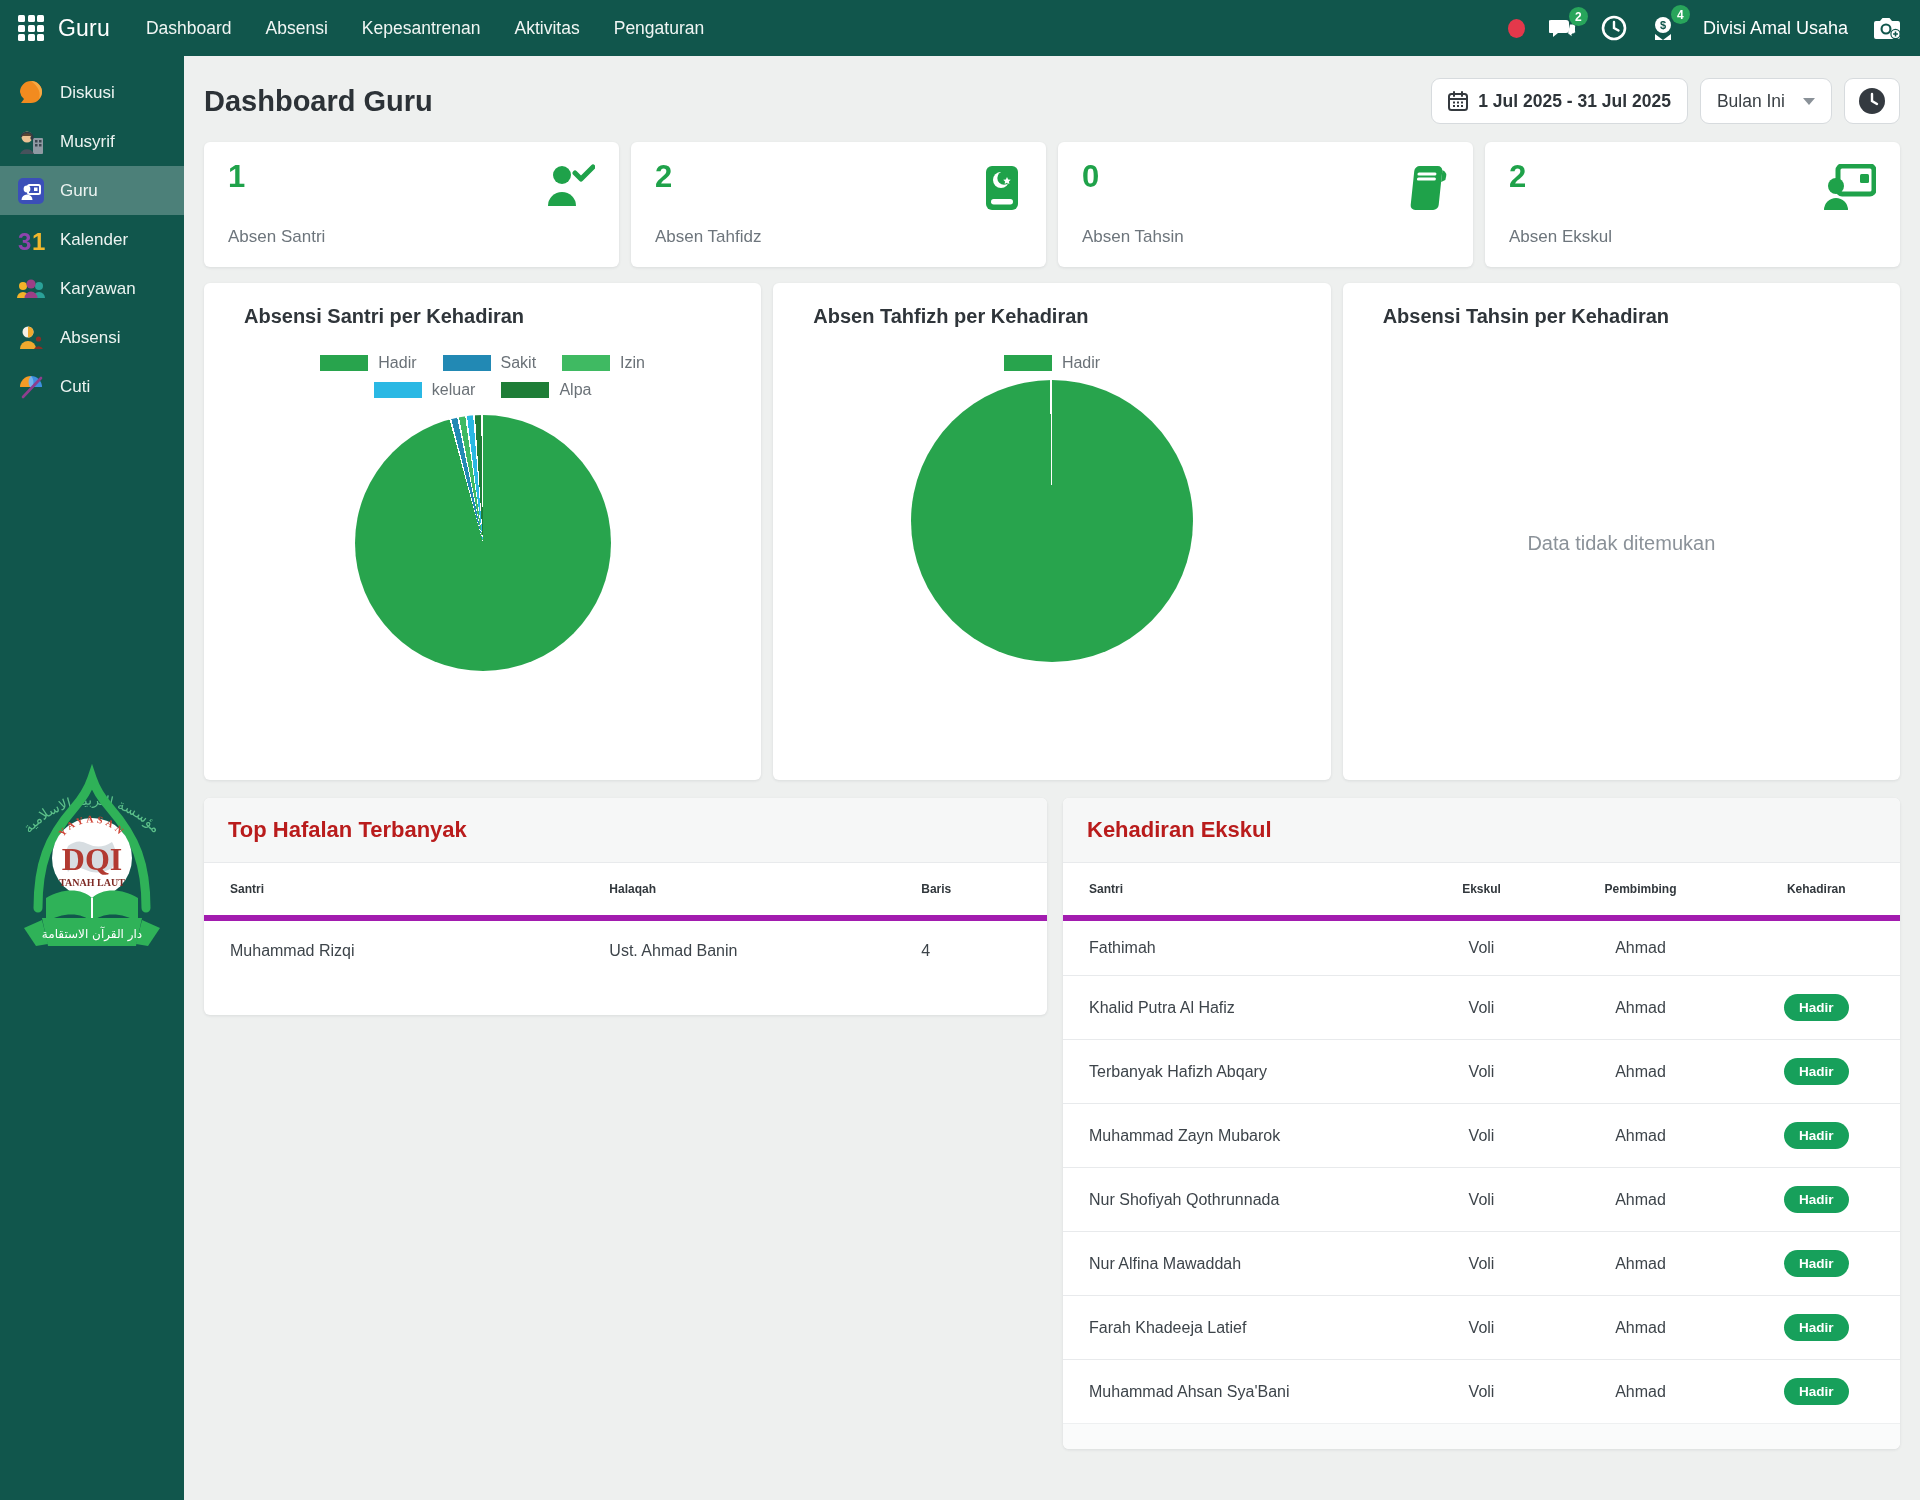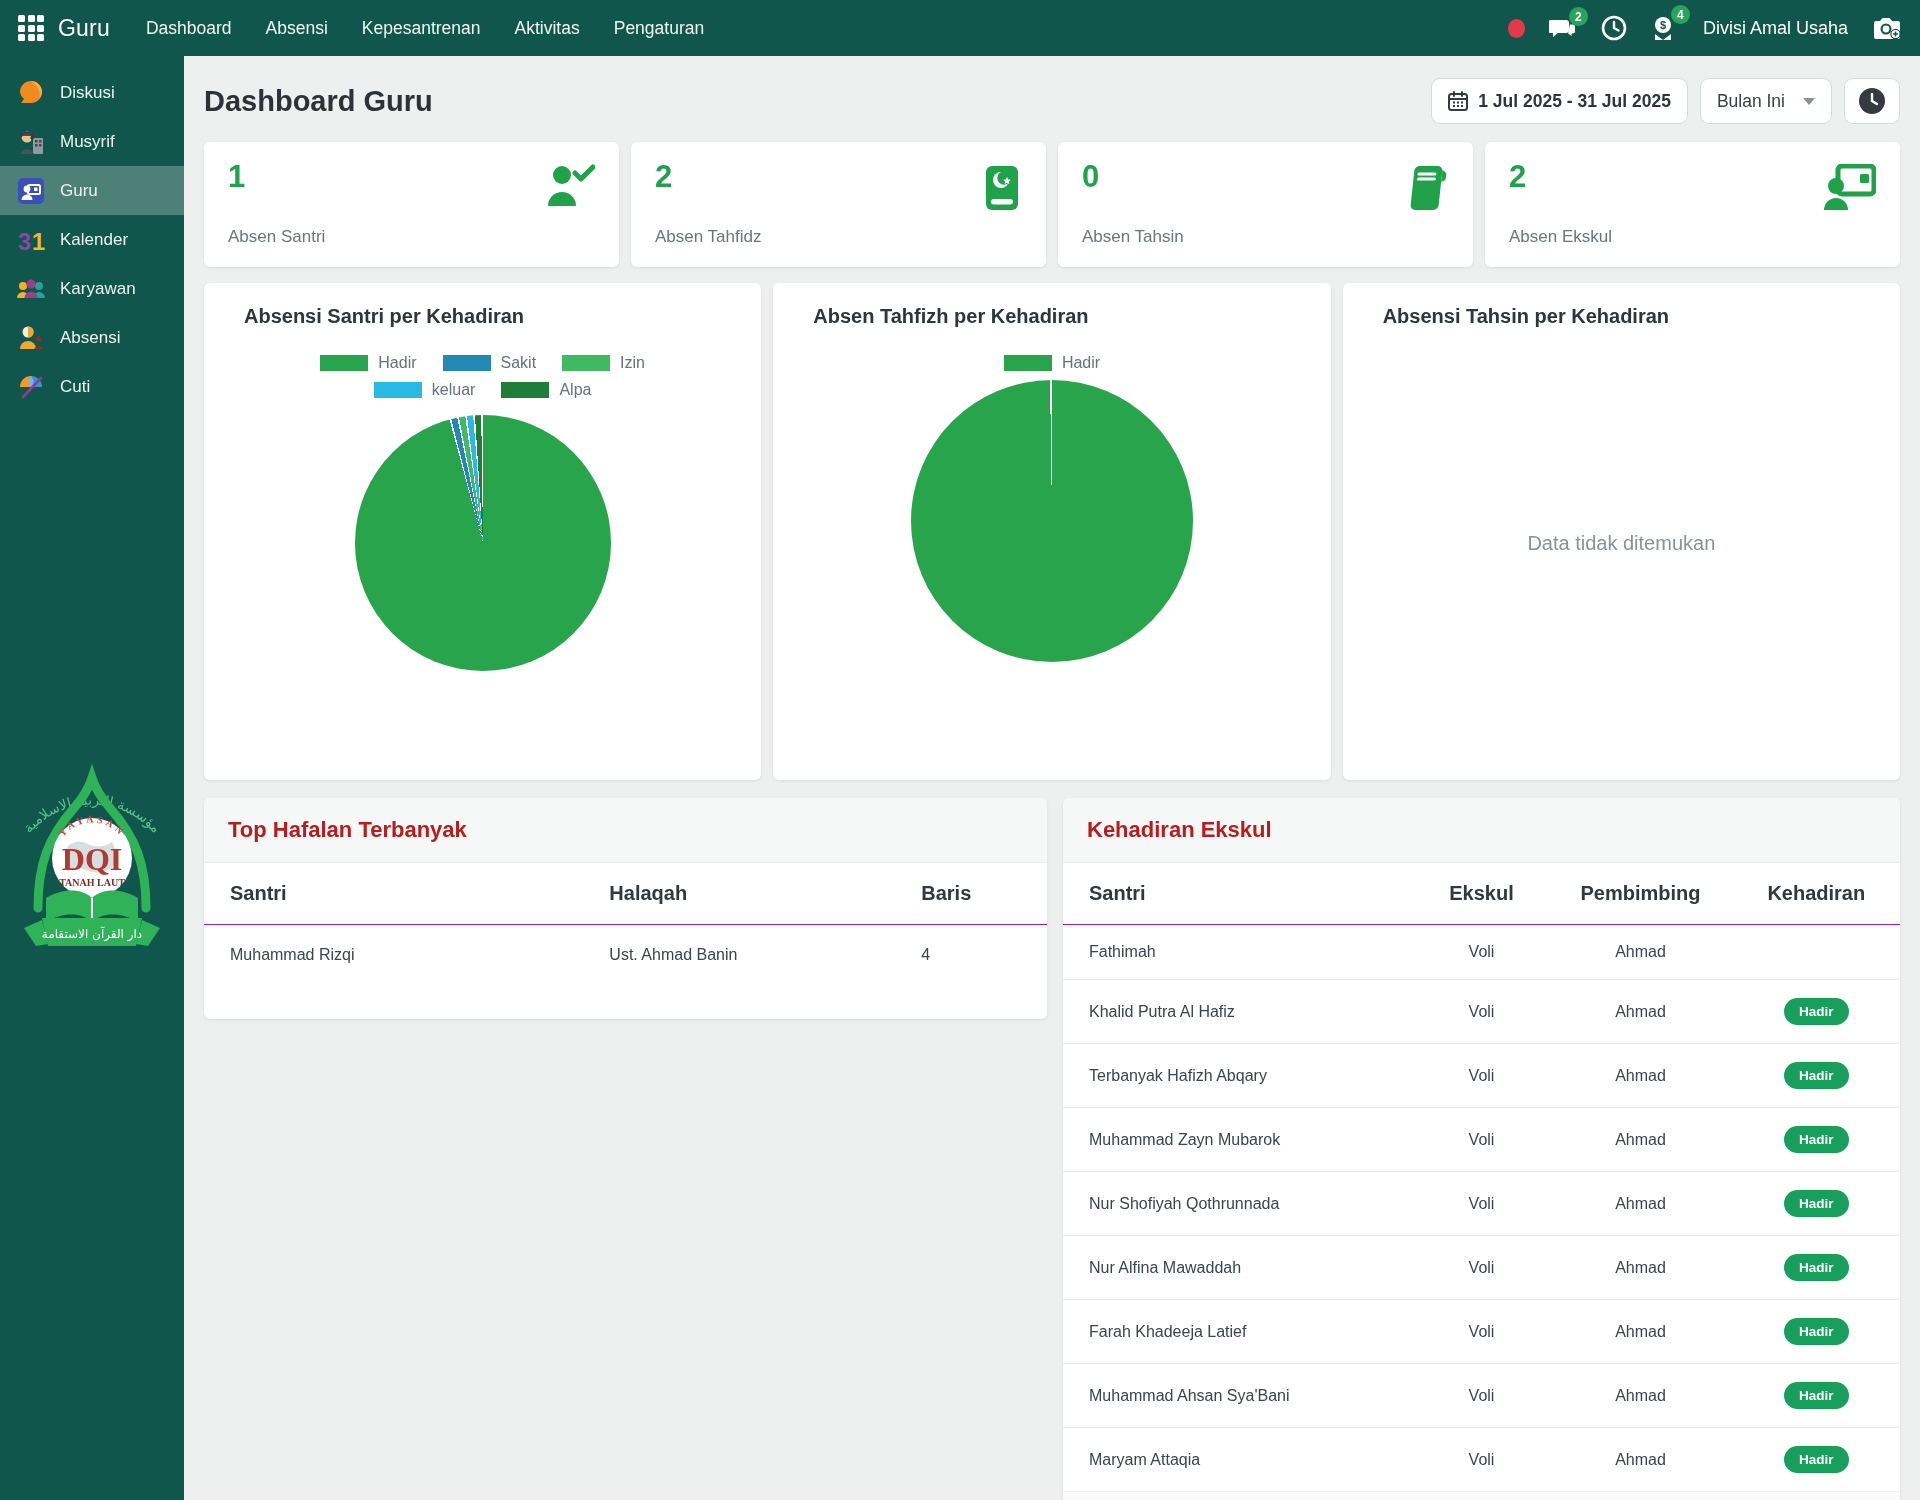--- a/index.html
+++ b/index.html
@@ -72,21 +72,21 @@
   .pie-1 { width:256px; height:256px; }
   .pie-2 { width:282px; height:282px; margin-top:8px; }
   .empty-box { flex:1; display:flex; align-items:center; justify-content:center; color:#8b9299; font-size:20px; }
   
   .tables-row { display:flex; gap:16px; margin-top:18px; align-items:flex-start; }
   .tcard { background:#fff; border-radius:6px; box-shadow:0 1px 3px rgba(40,50,60,.10); overflow:hidden; }
   .tcard-left { width:843px; }
   .tcard-right { flex:1; }
   .tcard-header { background:#f6f7f7; border-bottom:1px solid #e8eaec; padding:19px 24px; font-size:22px; font-weight:bold; color:#b91c1c; }
   table { width:100%; border-collapse:collapse; }
-  th { text-align:left; font-size:20px; font-weight:bold; color:#32383d; padding:19px 26px; border-bottom:1px solid #a21caf; }
+  th { text-align:left; font-size:12px; font-weight:bold; color:#32383d; padding:19px 26px; border-bottom:6px solid #a21caf; }
   td { font-size:16px; color:#3d444a; padding:21px 26px; border-bottom:1px solid #e8eaec; }
   tr:last-child td { border-bottom:none; }
   .tcard-right th.c, .tcard-right td.c { text-align:center; }
   .tcard-right td { padding:18px 26px; }
   .badge-hadir {
     display:inline-block; background:#17a05b; color:#fff; font-size:13.5px; font-weight:bold;
     padding:6px 15px; border-radius:999px;
   }
   .tcard-footer { height:26px; background:#fafbfb; border-top:1px solid #eef0f1; }
   .pad-bottom { height:34px; }
@@ -468,25 +468,19 @@
               <td class="c">Voli</td>
               <td class="c">Ahmad</td>
               <td class="c"><span class="badge-hadir">Hadir</span></td>
             </tr>
             <tr>
               <td>Muhammad Ahsan Sya'Bani</td>
               <td class="c">Voli</td>
               <td class="c">Ahmad</td>
               <td class="c"><span class="badge-hadir">Hadir</span></td>
             </tr>
-            <tr>
-              <td>Maryam Attaqia</td>
-              <td class="c">Voli</td>
-              <td class="c">Ahmad</td>
-              <td class="c"><span class="badge-hadir">Hadir</span></td>
-            </tr>
           </tbody>
         </table>
         <div class="tcard-footer"></div>
       </div>
     </div>
   </main>
 </div>
 
 </body></html>

